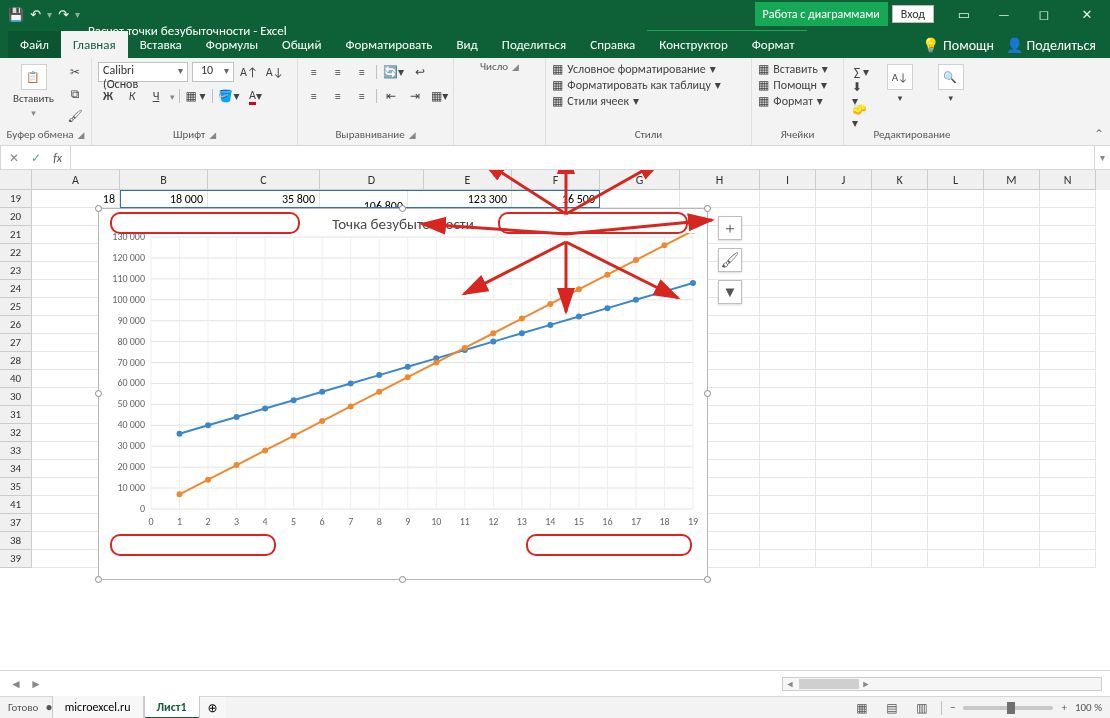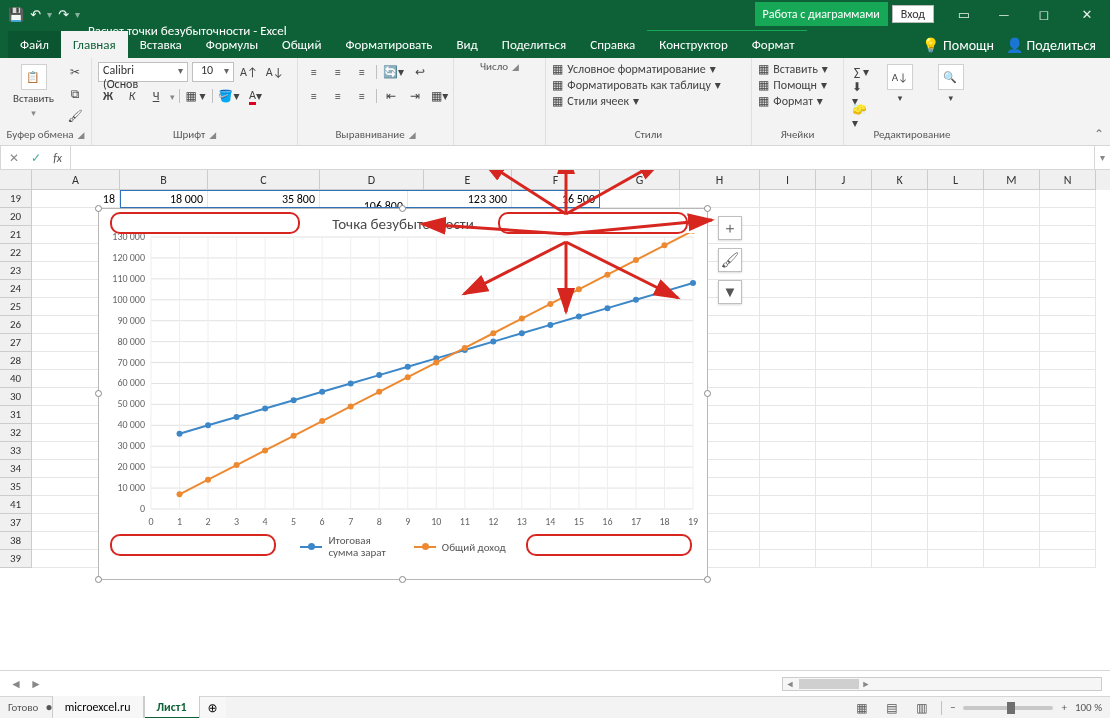--- a/index.html
+++ b/index.html
@@ -689,34 +689,20 @@
           <circle cx="365.7894736842105" cy="114.8923076923077" r="3" fill="#ed8a31"></circle>
           <circle cx="394.3157894736842" cy="100.24615384615385" r="3" fill="#ed8a31"></circle>
           <circle cx="422.8421052631579" cy="85.60000000000002" r="3" fill="#ed8a31"></circle>
           <circle cx="451.36842105263156" cy="70.95384615384614" r="3" fill="#ed8a31"></circle>
           <circle cx="479.89473684210526" cy="56.30769230769229" r="3" fill="#ed8a31"></circle>
           <circle cx="508.4210526315789" cy="41.66153846153844" r="3" fill="#ed8a31"></circle>
           <circle cx="536.9473684210527" cy="27.01538461538462" r="3" fill="#ed8a31"></circle>
           <circle cx="565.4736842105262" cy="12.369230769230796" r="3" fill="#ed8a31"></circle>
           <circle cx="594" cy="-2.276923076923026" r="3" fill="#ed8a31"></circle>
         </svg>
-      <div style="display:flex;justify-content:center;gap:28px;font-size:11px;color:#555;margin-top:2px">
-        <span style="display:flex;align-items:center;gap:6px">
-            <span style="width:22px;height:2px;background:#3c87c8;position:relative">
-              <span style="position:absolute;left:8px;top:-3px;width:7px;height:7px;background:#3c87c8;border-radius:50%"></span>
-            </span>
-            <span style="text-align:left;line-height:1.1"><span>Итоговая</span><br><span>сумма зарат</span></span>
-          </span>
-        <span style="display:flex;align-items:center;gap:6px">
-            <span style="width:22px;height:2px;background:#ed8a31;position:relative">
-              <span style="position:absolute;left:8px;top:-3px;width:7px;height:7px;background:#ed8a31;border-radius:50%"></span>
-            </span>
-            <span>Общий доход</span>
-          </span>
-      </div>
       <div class="handle" style="left:-4px;top:-4px"></div>
         <div class="handle" style="right:-4px;top:-4px"></div>
       <div class="handle" style="left:-4px;bottom:-4px"></div>
         <div class="handle" style="right:-4px;bottom:-4px"></div>
       <div class="handle" style="left:50%;top:-4px;margin-left:-4px"></div>
         <div class="handle" style="left:50%;bottom:-4px;margin-left:-4px"></div>
       <div class="handle" style="top:50%;left:-4px;margin-top:-4px"></div>
         <div class="handle" style="top:50%;right:-4px;margin-top:-4px"></div>
     </div>
     <div class="chart-side-btn" style="left:686px;top:46px">＋</div>

